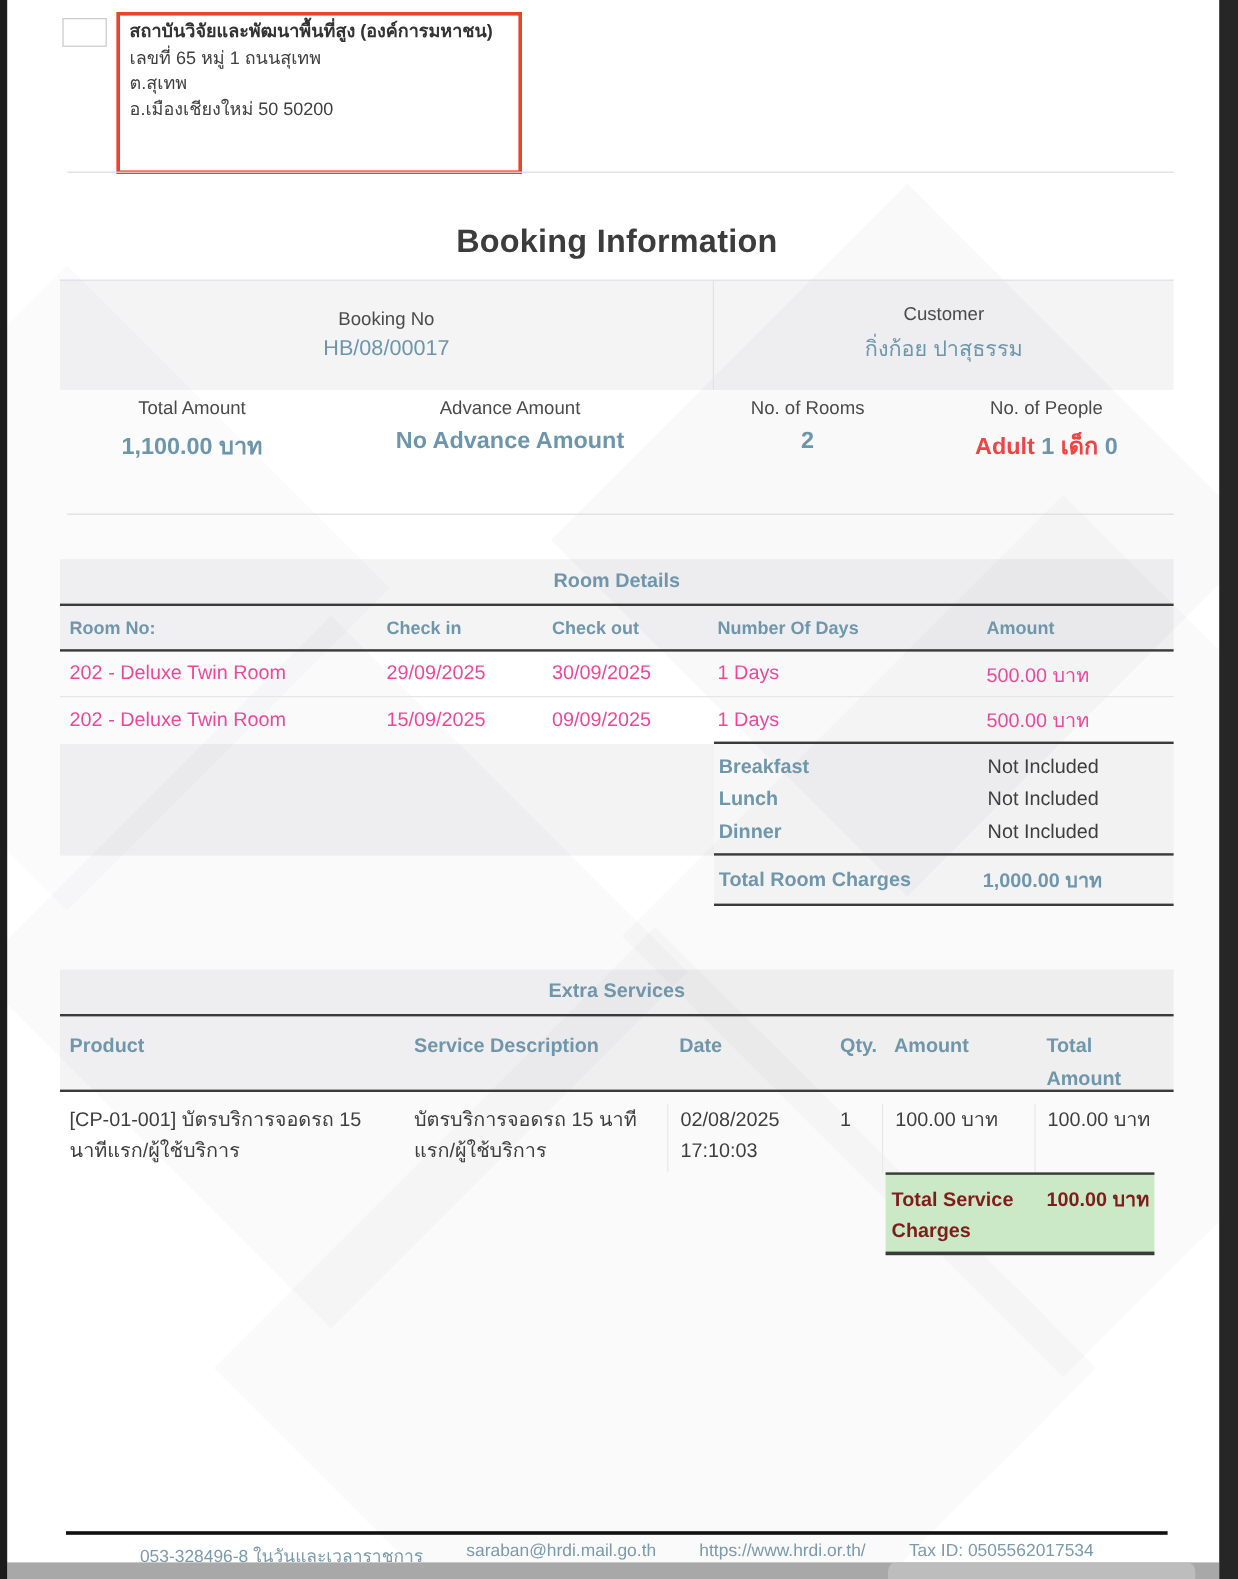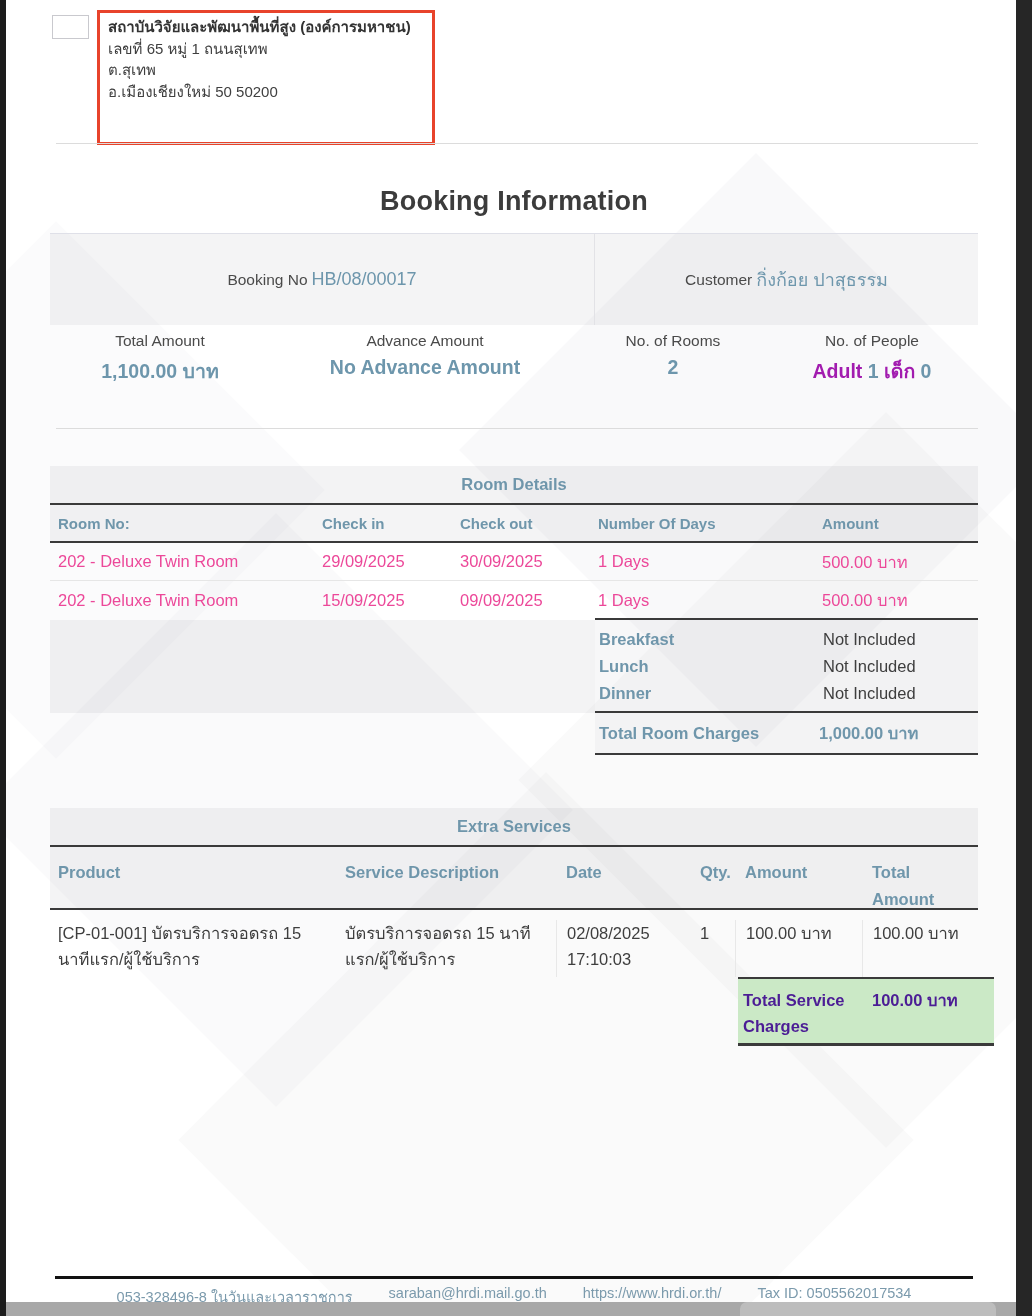--- a/index.html
+++ b/index.html
@@ -31,31 +31,31 @@
   
   .checkbox { position:absolute; left:2px; top:15px; width:37px; height:24px; background:#fff; border:1px solid #c9c9ce; }
   .addr-box { position:absolute; left:47px; top:10px; width:338px; height:135px; border:3px solid #e8432b; padding:3px 8px; font-size:15px; line-height:21.5px; color:#3f3f3f; background:transparent; }
   .addr-box .org-name { font-weight:bold; color:#333; }
   .divider1 { position:absolute; left:6px; top:143px; width:922px; border-top:1px solid #dcdcdc; }
 
   .doc-title { position:absolute; left:0; top:186px; width:928px; text-align:center; font-size:27px; font-weight:600; color:#3c3c3c; letter-spacing:0.2px; }
 
   
   .panel { position:absolute; left:0; top:233px; width:928px; height:92px; background:rgba(40,40,60,0.05); border-top:1px solid #dfe0e8; display:flex; }
-  .panel .half { flex:none; display:flex; align-items:center; justify-content:center; gap:4px;text-align:right; }
+  .panel .half { flex:none; display:flex; flex-direction:column; align-items:center; justify-content:center; gap:4px;text-align:right; }
   .panel .half.left  { width:545px; border-right:1px solid #e2e2e6; }
   .panel .half.right { width:383px; }
   .lbl  { font-size:15.5px; color:#4a4a4a; }
   .val-big { font-size:18px; font-weight:normal; color:#6d96ac; }
 
   
   .stats { position:absolute; left:0; top:332px; width:928px; display:grid; grid-template-columns:220px 310px 186px 212px; }
   .stat { text-align:center; }
   .stat .value { margin-top:6px; font-size:19.5px; font-weight:bold; color:#6d96ac; }
-  .stat .value .dark { color:#a21caf; }
+  .stat .value .dark { color:#ef4444; }
   .divider2 { position:absolute; left:6px; top:428px; width:922px; border-top:1px solid #dcdcdc; }
 
   
   .sec-title { position:absolute; left:0; width:928px; height:37px; background:rgba(40,40,60,0.055); display:flex; align-items:center; justify-content:center; font-size:16.5px; font-weight:bold; color:#6f96ab; }
   .room-title { top:466px; }
   .room-header { position:absolute; left:0; top:503px; width:928px; height:40px; background:rgba(40,40,60,0.05); border-top:2.5px solid #3a3a3a; border-bottom:2.5px solid #3a3a3a; display:grid; grid-template-columns:272px 138px 138px 224px 156px; align-items:center; font-size:15px; font-weight:bold; color:#6f96ab; }
   .room-header > div:first-child { padding-left:8px; }
   .room-row { position:absolute; left:0; width:928px; height:38px; display:grid; grid-template-columns:272px 138px 138px 224px 156px; align-items:center; font-size:16.5px; color:#ec4899; }
   .room-row > div:first-child { padding-left:8px; }
   .room-row1 { top:543px; border-bottom:1px solid #e6e6e6; }
@@ -71,21 +71,21 @@
 
   
   .es-title { top:808px; }
   .es-header { position:absolute; left:0; top:845px; width:928px; height:65px; background:rgba(40,40,60,0.05); border-top:2.5px solid #3a3a3a; border-bottom:2.5px solid #3a3a3a; display:grid; grid-template-columns:295px 221px 134px 45px 127px 106px; font-size:16.5px; font-weight:bold; color:#6f96ab; padding-top:12px; }
   .es-header > div:first-child { padding-left:8px; }
   .es-header > div { padding-right:10px; line-height:27px; }
   .es-row { position:absolute; left:0; top:910px; width:928px; height:67px; display:grid; grid-template-columns:295px 221px 134px 45px 127px 106px; font-size:16.5px; color:#3e3e3e; padding-top:10px; }
   .es-row > div { padding-right:12px; line-height:26px; }
   .es-row > div:first-child { padding-left:8px; }
   .es-row .cell-date, .es-row .cell-amount, .es-row .cell-total { border-left:1px solid #e8e8e8; padding-left:10px; margin-left:-10px; }
-  .es-total { position:absolute; left:688px; top:977px; width:256px; height:69px; background:#cbe9c6; border-top:2.5px solid #3a3a3a; border-bottom:3px solid #3a3a3a; display:flex; padding:8px 0 0 5px; font-size:16.5px; font-weight:bold; color:#4c1d95; }
+  .es-total { position:absolute; left:688px; top:977px; width:224px; height:69px; background:#cbe9c6; border-top:2.5px solid #3a3a3a; border-bottom:3px solid #3a3a3a; display:flex; padding:8px 0 0 5px; font-size:16.5px; font-weight:bold; color:#7f1d1d; }
   .es-total .est-label { width:129px; line-height:26px; }
   .es-total .est-value { line-height:26px; }
 
   
   .footer { position:absolute; left:0; top:1276px; width:928px; }
   .footer .fline { margin:0 auto; width:918px; border-top:3px solid #111; }
   .footer .fitems { margin-top:6px; display:flex; justify-content:center; gap:36px; font-size:14.5px; color:#7b9aac; }
   .footer .fitems a { color:#7b9aac; text-decoration:none; }
 </style>
 </head>

